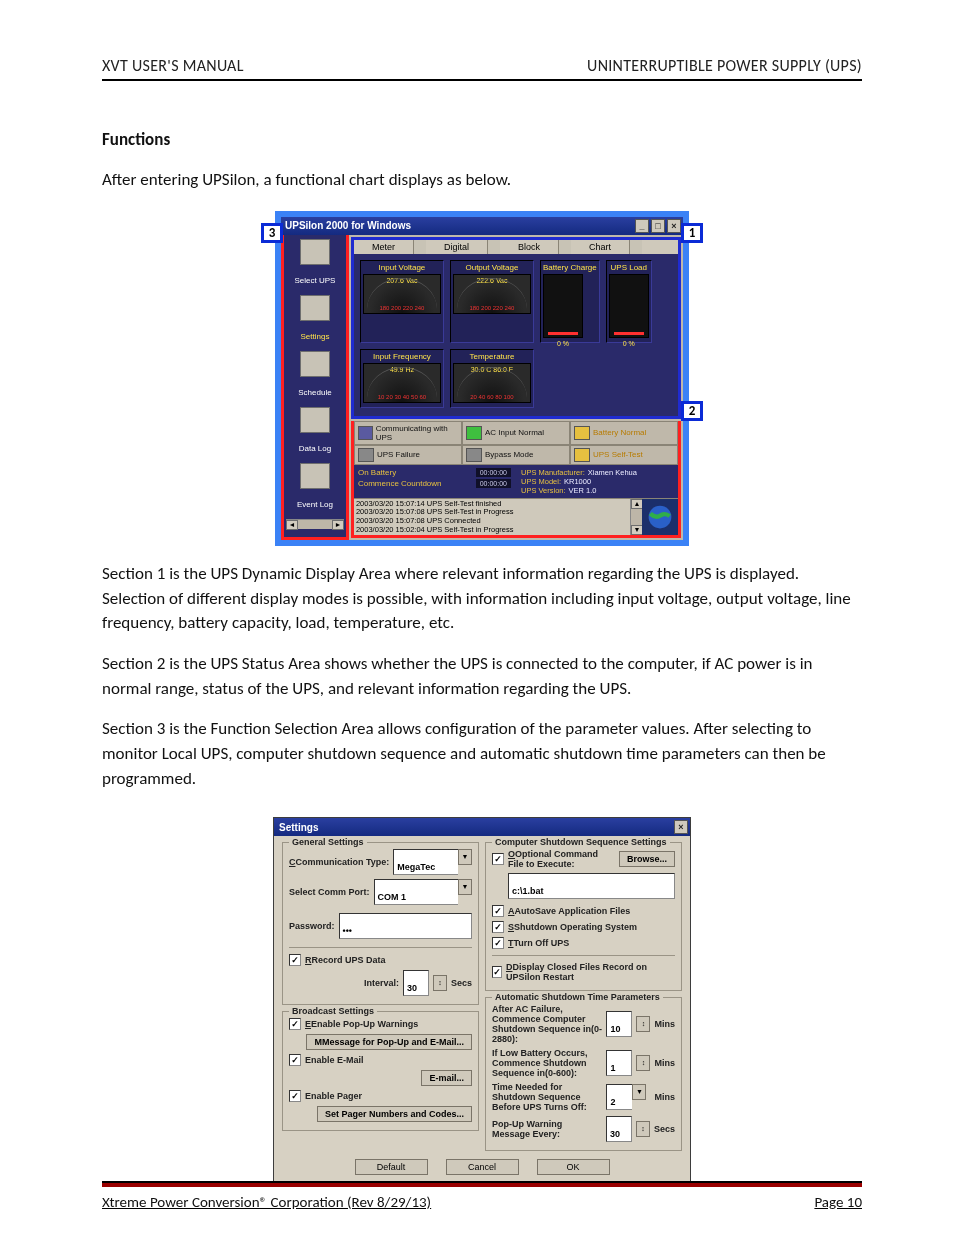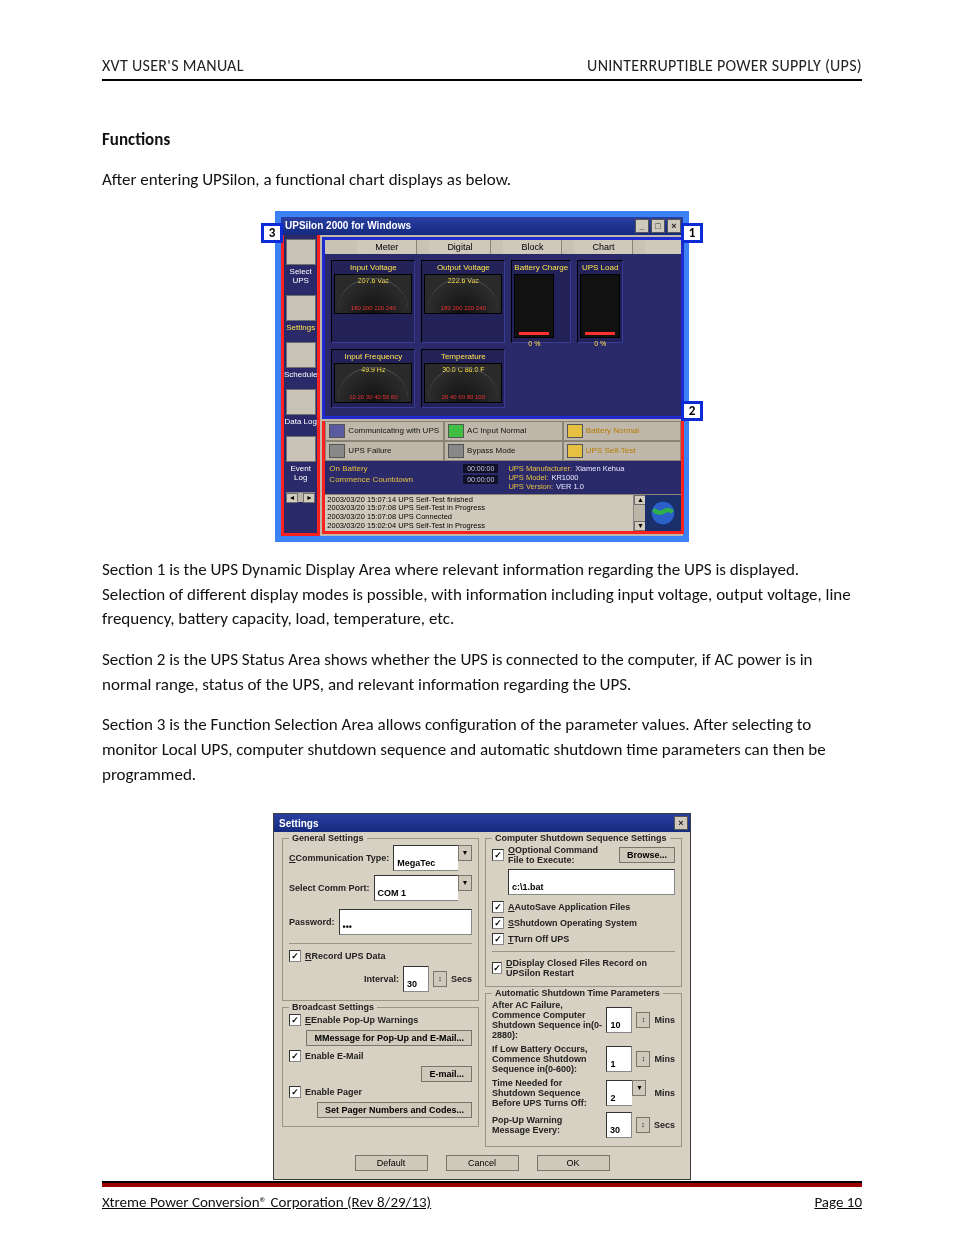--- a/index.html
+++ b/index.html
@@ -17,28 +17,28 @@
   .tag { position: absolute; width: 22px; height: 20px; border: 3px solid #0b2bd6; background: #fff; font-size: 13px; font-weight: 700; color: #000; display: flex; align-items: center; justify-content: center; z-index: 10; }
   .tag3 { left: -14px; top: 12px; }
   .tag1 { right: -14px; top: 12px; }
   .tag2 { right: -14px; top: 190px; }
   .win { width: 414px; background: #bfb8aa; border: 6px solid #3b82f6; font-family: Tahoma, Arial, sans-serif; font-size: 9px; }
   .titlebar { background: linear-gradient(#2a3fa0,#142a80); color: #fff; display: flex; align-items: center; justify-content: space-between; height: 18px; padding: 0 2px 0 4px; font-size: 10px; font-weight: 700; }
   .wbtns { display: flex; gap: 2px; }
   .wbtn { width: 14px; height: 14px; background: #cfc9bc; border: 1px solid #555; font-size: 9px; line-height: 12px; text-align: center; color: #222; }
   .win-body { display: flex; }
   .sidebar { width: 72px; background: #2a2a6a; border: 3px solid #ff2020; border-top: none; padding: 4px 0 2px; }
-  .s-item { display: flex; flex-direction: column; align-items: center; gap: 2px; margin-bottom: 10px; }
+  .s-item { display: flex; flex-direction: column; align-items: center; gap: 11px; margin-bottom: 10px; }
   .s-ico { width: 30px; height: 26px; background: #c8c3b6; border: 1px solid #6e6e6e; position: relative; }
   .s-lab { color: #fff; font-size: 8px; text-align: center; }
   .s-lab.hi { color: #ffe34a; }
   .s-scroll { height: 10px; background: #bdb6a8; margin: 0 2px; border-top: 1px solid #888; display: flex; justify-content: space-between; }
   .s-sbtn { width: 12px; height: 10px; background: #d2ccbf; border: 1px solid #6e6e6e; font-size: 7px; text-align: center; line-height: 8px; }
   .main { flex: 1; padding: 2px; }
-  .tabs { display: flex; gap: 12px; background: #c8c3b5; border: 3px solid #1f2bd0; border-bottom: none; padding-left: 32px; }
+  .tabs { display: flex; gap: 12px; background: #c8c3b5; border: 3px solid #1f2bd0; border-bottom: none; }
   .tab { flex: 0 0 auto; padding: 2px 18px; font-size: 9px; color: #000; background: #cfc9bb; border-right: 1px solid #8a8476; }
   .tab.last { flex: 1; border-right: none; }
   .display { border: 3px solid #1f2bd0; border-top: none; background: #2a2a6a; padding: 6px 6px 8px; }
   .disp-row { display: flex; gap: 6px; }
   .panel { background: #222258; border: 1px inset #1a1a44; padding: 2px 2px 4px; }
   .panel-t { color: #ffe34a; font-size: 8px; text-align: center; margin-bottom: 2px; }
   .gauge { width: 78px; height: 40px; background: radial-gradient(ellipse at 50% 100%, #111 0%, #2a2a2a 60%); border: 1px solid #000; position: relative; overflow: hidden; }
   .gauge:after { content: ""; position: absolute; inset: 3px 3px auto 3px; height: 30px; border-top: 1px solid #555; border-radius: 50% 50% 0 0 / 100% 100% 0 0; }
   .g-txt { position: absolute; top: 2px; left: 0; right: 0; text-align: center; color: #ffe34a; font-size: 7px; }
   .g-ticks { position: absolute; bottom: 2px; left: 0; right: 0; text-align: center; color: #e33; font-size: 6px; }

